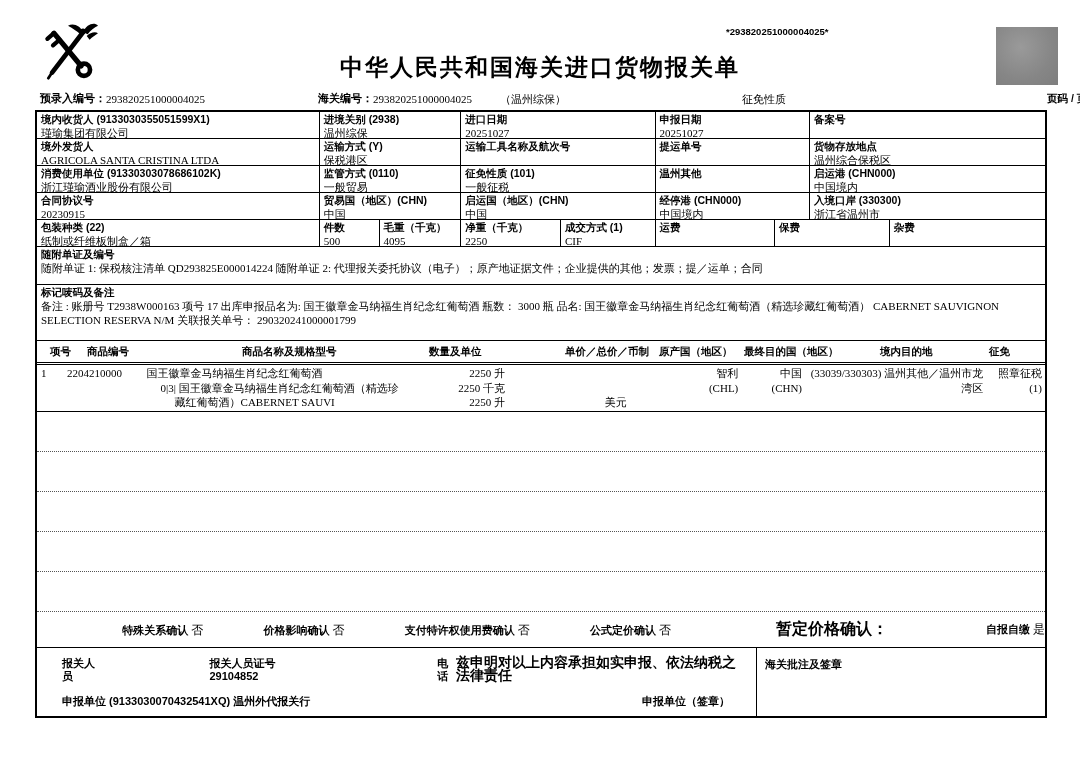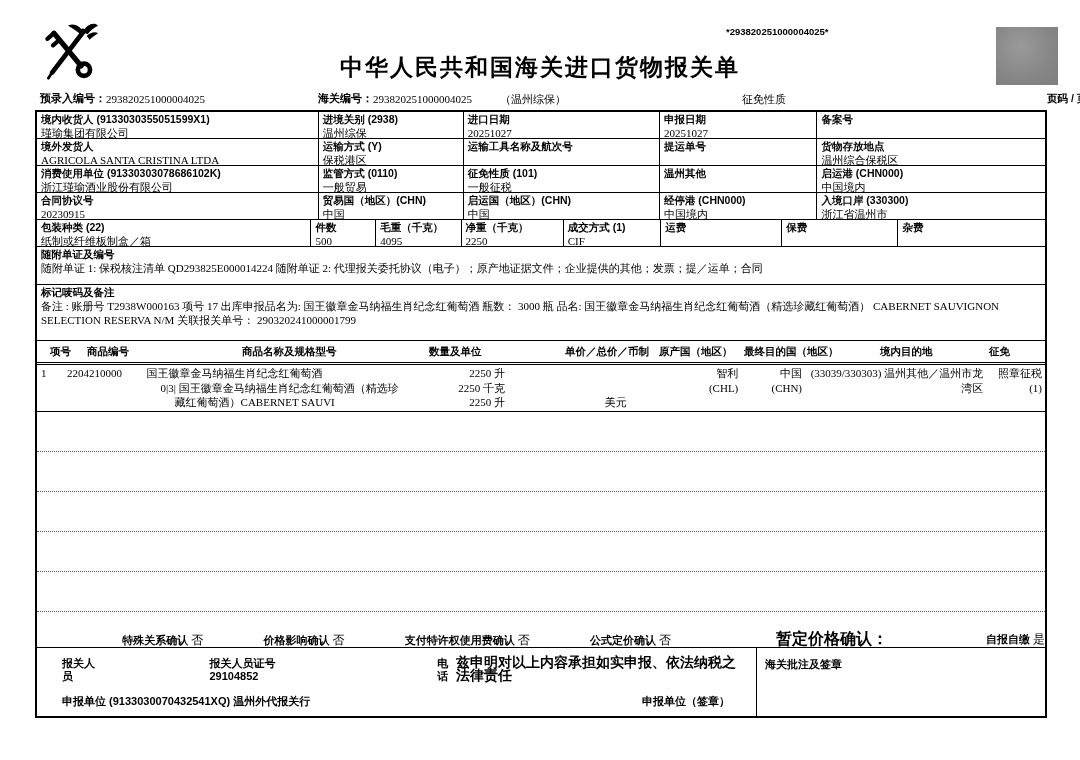--- a/index.html
+++ b/index.html
@@ -18,36 +18,36 @@
     font-family:"Liberation Sans","DejaVu Sans",sans-serif; font-weight:700; font-size:23px; letter-spacing:2px; }
   .barcode-text { position:absolute; left:726px; top:26px; font-family:"Liberation Sans","DejaVu Sans",sans-serif;
     font-weight:700; font-size:9.5px; }
   .stamp { position:absolute; left:996px; top:27px; width:62px; height:58px;
     background:radial-gradient(circle at 40% 35%, #9a9a9a, #868686 60%, #7e7e7e); filter:blur(0.4px); }
   .info-line { position:absolute; left:0; top:92px; width:1080px; height:15px; font-size:11px; }
   .info-line span { position:absolute; white-space:nowrap; }
 
   
   .form { position:absolute; left:35px; top:110px; width:1012px; border:2px solid #000; background:#fff; }
-  .frow { display:flex; border-bottom:1.5px solid #000;gap:8px; }
+  .frow { display:flex; border-bottom:1.5px solid #000; }
   .frow:last-child { border-bottom:none; }
   .cell { padding:1px 4px 0 4px; overflow:hidden; }
   .cell + .cell { border-left:1.5px solid #000; }
   .h27 { height:27px; }
   .wide-row { display:block; border-bottom:1.5px solid #000; padding:1px 4px; }
 
   
   .items-header { position:relative; height:24px; border-bottom:3px double #000; }
   .items-header span { position:absolute; top:4px; white-space:nowrap; }
   .item-row { display:flex; height:47px; border-bottom:1.5px solid #000; }
   .icol { padding-top:1px; }
   .iline { font-size:11px; line-height:14.5px; }
   .blank-row { height:40px; border-bottom:1.2px dotted #555; }
 
-  .confirm-row { display:flex; align-items:flex-end; height:36px; border-bottom:1.5px solid #000; font-size:11px; }
+  .confirm-row { display:flex; align-items:center; height:36px; border-bottom:1.5px solid #000; font-size:11px; }
   .confirm-left { width:720px; display:flex; justify-content:space-around; padding:0 30px 0 55px; }
   .confirm-right { flex:1; display:flex; padding-left:45px; gap:95px; }
   .confirm-item { white-space:nowrap; }
   .confirm-item .ans { font-size:12px; margin-left:3px; }
 
   .footer-row { display:flex; height:68px; }
   .footer-left { width:720px; border-right:1.5px solid #000; padding:8px 10px 0 25px; }
   .footer-right { flex:1; padding:6px 8px; }
   .fline { display:flex; align-items:baseline; margin-bottom:12px; }
 </style>

